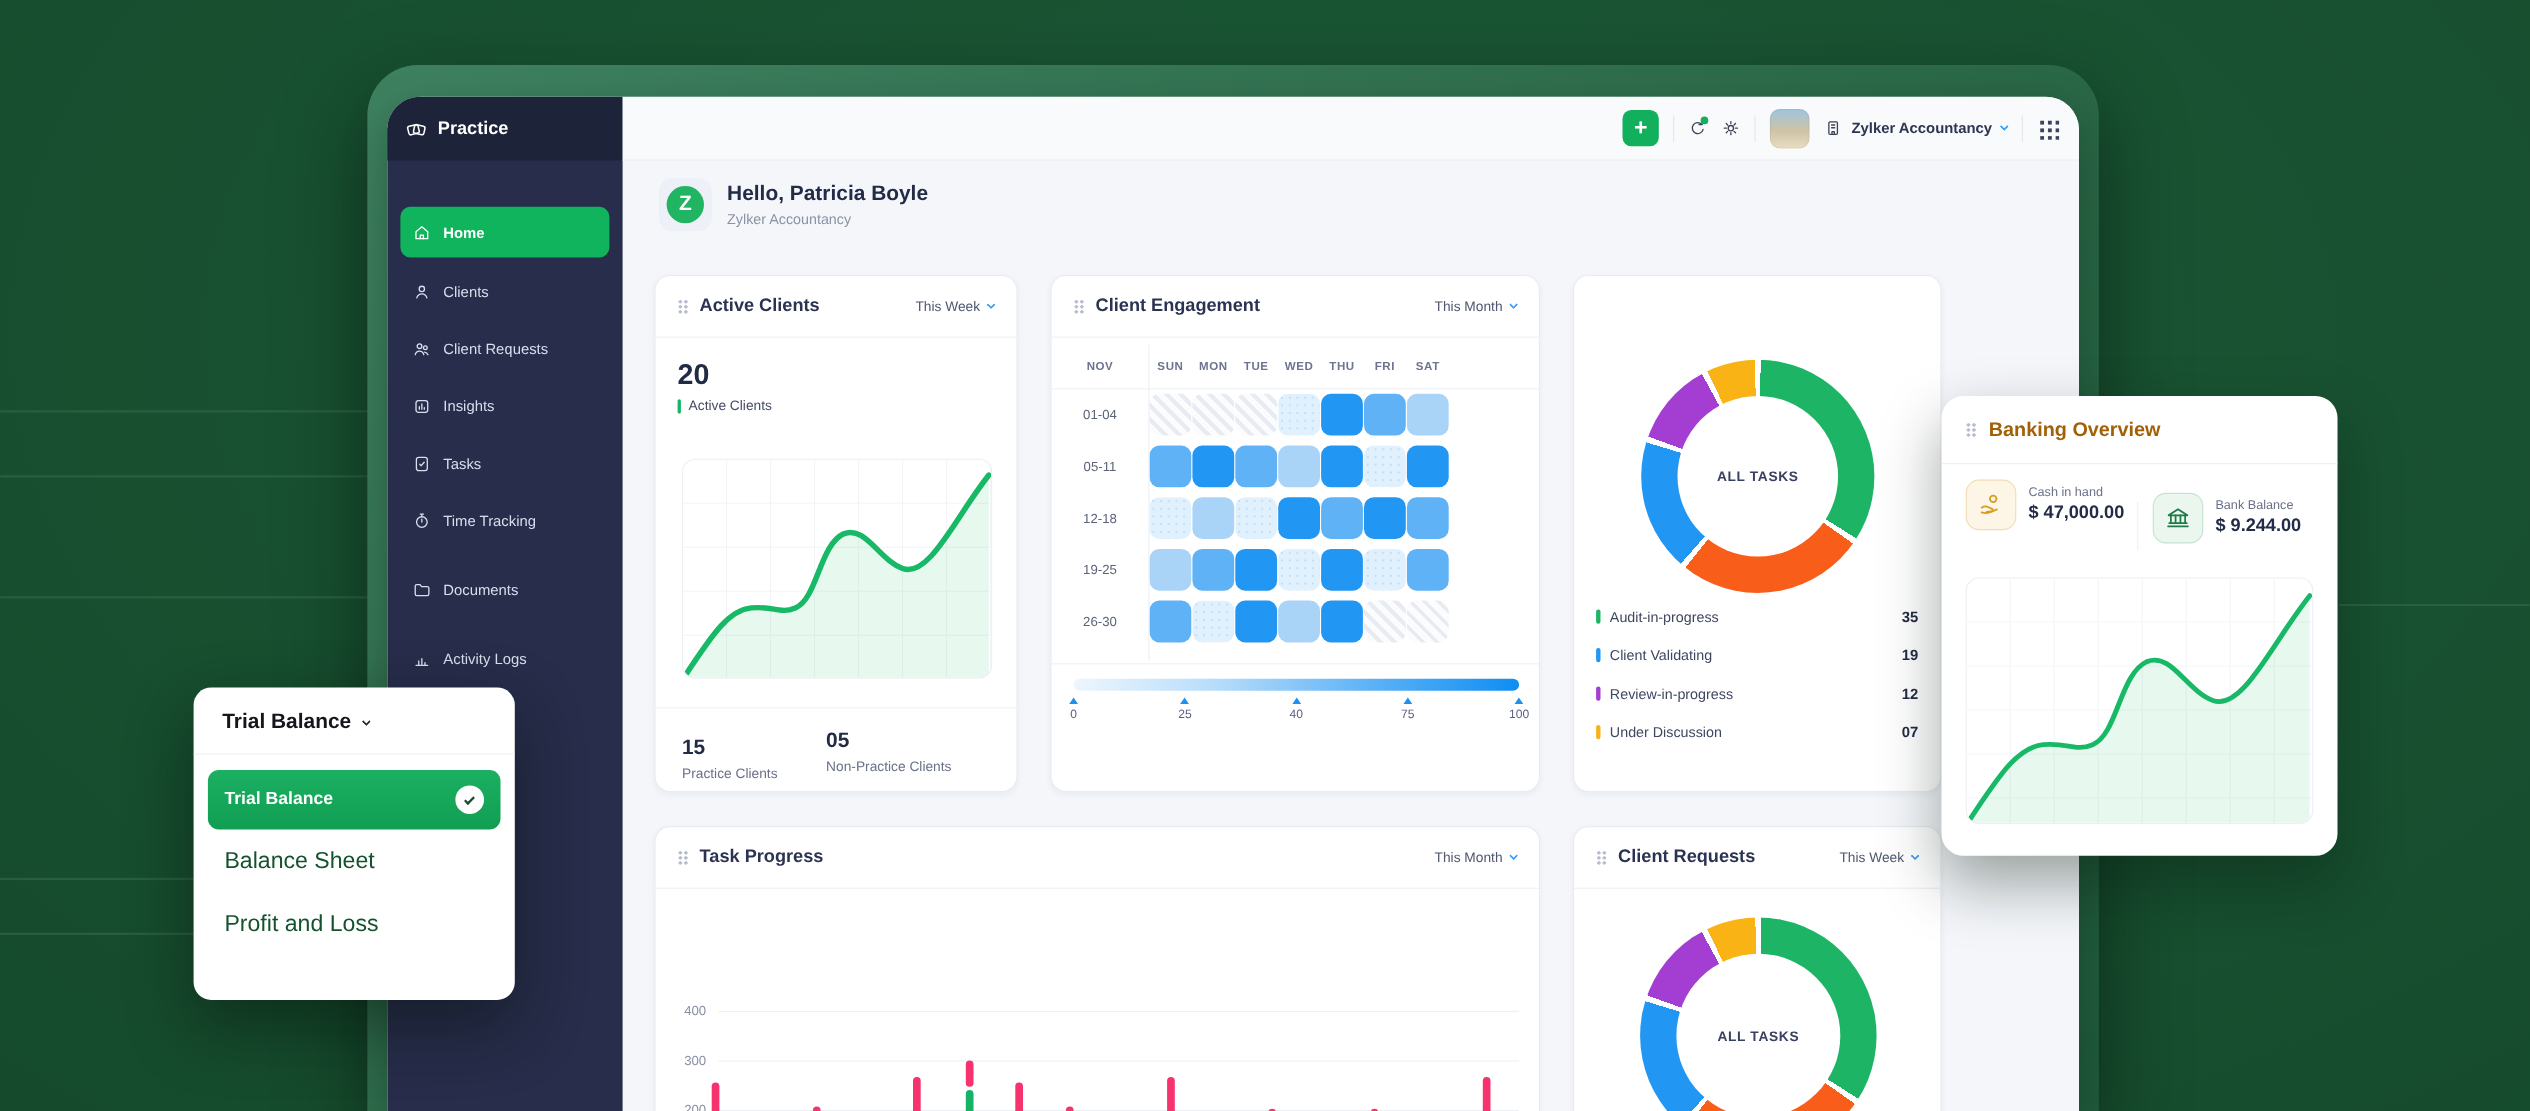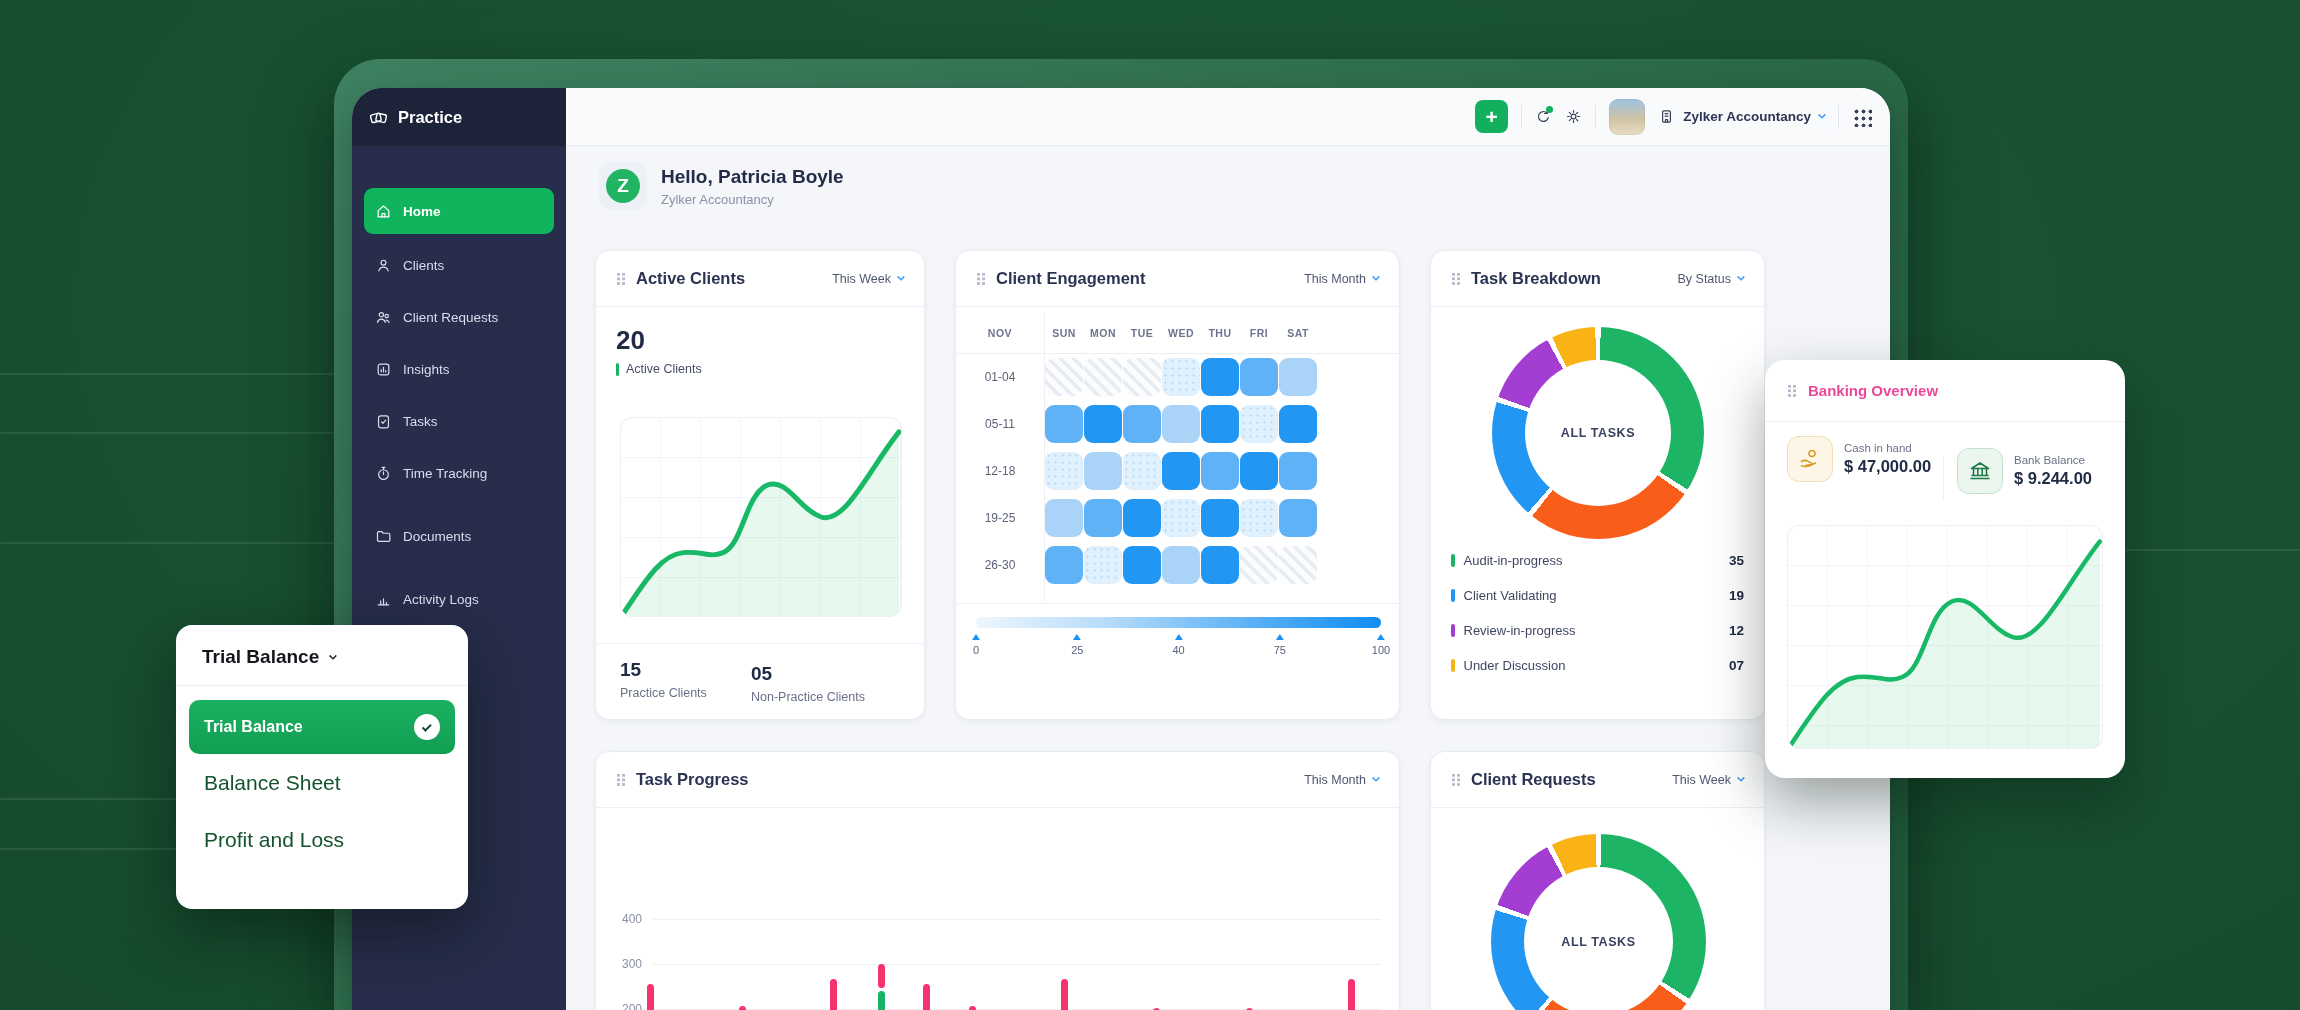--- a/index.html
+++ b/index.html
@@ -96,21 +96,21 @@
 .tb-llabel{font-size:13px;color:#3f4761}
 .tb-lval{margin-left:auto;font-size:13.5px;font-weight:700;color:#222b45}
 
 .tp-grid{position:absolute;height:1px;background:#eef0f5;left:57px;right:18px}
 .tp-ylab{position:absolute;width:32px;text-align:right;font-size:12px;color:#8a90a5;left:14px}
 .tp-bar{position:absolute;width:7px;border-radius:4px}
 
 .bank-card{position:absolute;left:1765px;top:360px;width:360px;height:418px;background:#fff;border-radius:20px;
   box-shadow:0 25px 55px rgba(8,25,16,.38);z-index:20}
 .bank-h{height:62px;display:flex;align-items:center;gap:11px;padding:0 22px;border-bottom:1px solid #edeff4}
-.bank-title{font-size:15px;font-weight:700;color:#ec4899}
+.bank-title{font-size:18px;font-weight:700;color:#a16207}
 .btile{position:absolute;display:flex;gap:11px;align-items:center}
 .btile-ic{width:46px;height:46px;border-radius:12px;display:flex;align-items:center;justify-content:center;flex:none}
 .btile-ic svg{width:24px;height:24px;fill:none;stroke-width:1.6;stroke-linecap:round;stroke-linejoin:round}
 .btile-ic.gold{background:#fdf6e6;border:1px solid #f0ddb4}.btile-ic.gold svg{stroke:#d79c22}
 .btile-ic.green{background:#ebf6ef;border:1px solid #c4e3cf}.btile-ic.green svg{stroke:#1e7a47}
 .btile .l{font-size:11.5px;color:#6a7188}
 .btile .v{font-size:16.5px;font-weight:800;color:#232c47;margin-top:3px}
 .bank-vdiv{position:absolute;left:178px;top:96px;width:1px;height:44px;background:#eef0f4}
 
 .popup{position:absolute;left:176px;top:625px;width:292px;height:284px;background:#fff;border-radius:16px;
@@ -284,21 +284,21 @@
           <span class="taglab">Active Clients</span>
           </div>
       </div>
       <div class="chart-panel" style="position:absolute;left:24px;top:166px;width:282px;height:200px">
         <svg viewBox="0 0 280 200" preserveAspectRatio="none">
           <path d="M2,198 C28,158 42,138 62,136 C82,134 88,142 102,136 C122,128 124,78 146,68 C166,60 178,92 200,100 C224,108 248,52 278,14 L278,200 L2,200 Z" fill="#17b866" opacity="0.10" stroke="none"></path>
           <path d="M2,198 C28,158 42,138 62,136 C82,134 88,142 102,136 C122,128 124,78 146,68 C166,60 178,92 200,100 C224,108 248,52 278,14" fill="none" stroke="#17b866" stroke-width="5" stroke-linecap="round"></path>
         </svg>
       </div>
       <div class="stat-div" style="top:392px"></div>
-      <div class="stat" style="left:24px;top:408px">
+      <div class="stat" style="left:24px;top:418px">
         <div class="v">15</div>
         <div class="l">Practice Clients</div>
       </div>
       <div class="stat" style="left:155px;top:412px">
         <div class="v">05</div>
         <div class="l">Non-Practice Clients</div>
       </div>
     </div>
 
     <div class="card" style="left:603px;top:162px;width:445px;height:470px">
@@ -452,28 +452,20 @@
             <div class="hm-ticklab">75</div>
           </div>
           <div class="hm-tick" style="left: 100%;">
             <div class="hm-tri"></div>
             <div class="hm-ticklab">100</div>
           </div>
         </div>
     </div>
 
     <div class="card" style="left:1078px;top:162px;width:335px;height:470px">
-      <div class="card-h">
-        <span class="drag"></span>
-        <span class="card-title">Task Breakdown</span>
-        <span class="filter">
-          <span>By Status</span>
-          <span class="chev"></span>
-          </span>
-      </div>
       <div class="donut" id="donut1" style="left: 61px; top: 76px; width: 212px; height: 212px; background: conic-gradient(rgb(255, 255, 255) 0deg, rgb(255, 255, 255) 1.5deg, rgb(29, 181, 101) 1.5deg, rgb(29, 181, 101) 122.25deg, rgb(255, 255, 255) 122.25deg, rgb(255, 255, 255) 125.25deg, rgb(249, 93, 26) 125.25deg, rgb(249, 93, 26) 218.4deg, rgb(255, 255, 255) 218.4deg, rgb(255, 255, 255) 221.4deg, rgb(33, 150, 243) 221.4deg, rgb(33, 150, 243) 286.95deg, rgb(255, 255, 255) 286.95deg, rgb(255, 255, 255) 289.95deg, rgb(164, 62, 210) 289.95deg, rgb(164, 62, 210) 331.35deg, rgb(255, 255, 255) 331.35deg, rgb(255, 255, 255) 334.35deg, rgb(249, 179, 21) 334.35deg, rgb(249, 179, 21) 358.5deg, rgb(255, 255, 255) 358.5deg, rgb(255, 255, 255) 361.5deg);"></div>
       <div class="donut-center" style="left:61px;top:76px;width:212px;height:212px">ALL TASKS</div>
       <div class="tb-legend" id="tb-legend">
           <div class="tb-lrow">
             <div class="tb-swatch" style="background: rgb(29, 181, 101);"></div>
             <div class="tb-llabel">Audit-in-progress</div>
             <div class="tb-lval">35</div>
           </div>
           <div class="tb-lrow">
             <div class="tb-swatch" style="background: rgb(33, 150, 243);"></div>

